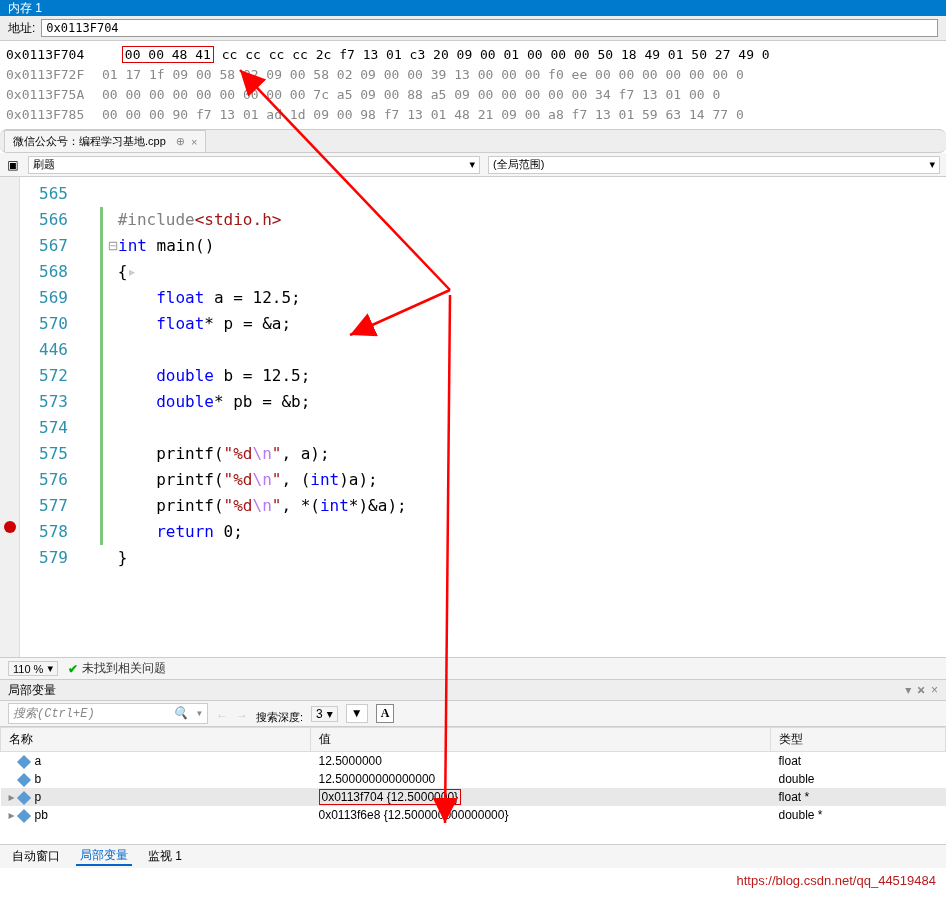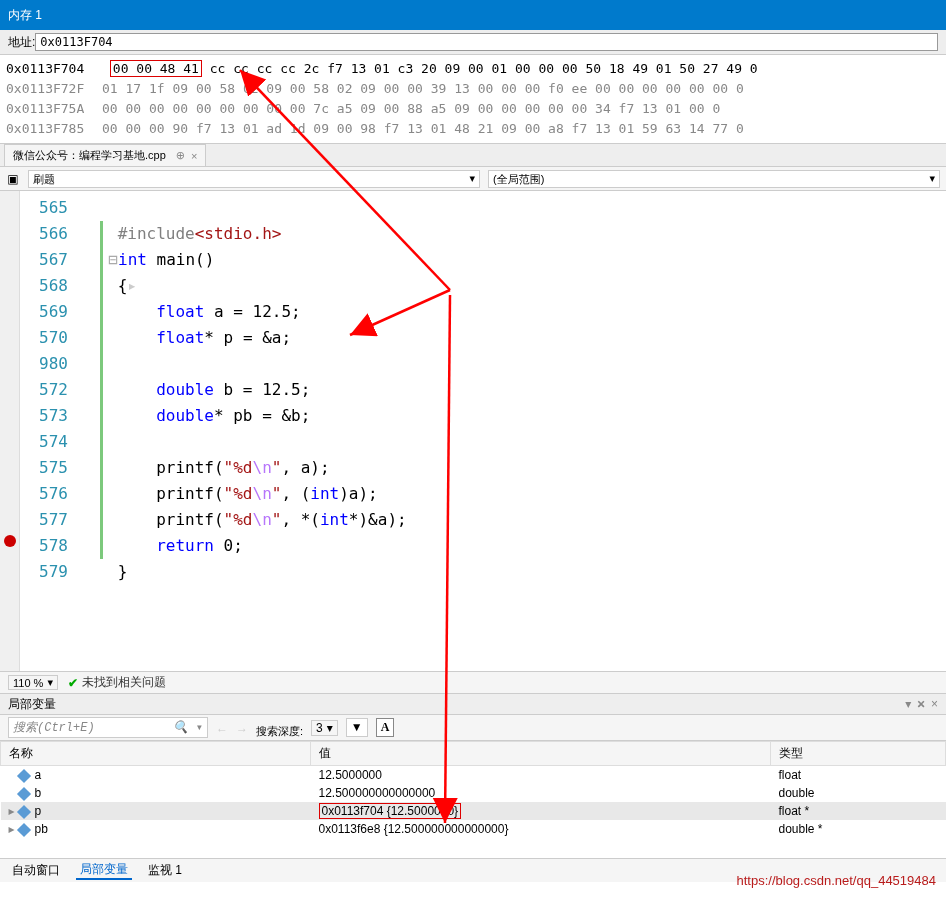--- a/index.html
+++ b/index.html
@@ -1,36 +1,36 @@
 <!DOCTYPE html>
 <html><head>
 <meta charset="utf-8">
 <style>
 * { box-sizing: border-box; margin: 0; padding: 0; }
 body { font-family: "Microsoft YaHei", "Segoe UI", sans-serif; font-size: 12px; background: #fff; width: 946px; height: 914px; overflow: hidden; position: relative; }
 
-.title-bar { background: #007acc; color: #fff; padding: 4px 8px; font-size: 12px; display: flex; align-items: center; height: 30px; }
-.addr-bar { background: #eee; border-bottom: 1px solid #ccc; padding: 3px 8px; display: flex; align-items: center; }
+.title-bar { background: #007acc; color: #fff; padding: 4px 8px; font-size: 12px; display: flex; align-items: center; height: 16px; }
+.addr-bar { background: #eee; border-bottom: 1px solid #ccc; padding: 3px 8px; display: flex; align-items: center; gap: 6px; }
 .addr-bar input { flex: 1; border: 1px solid #999; padding: 1px 4px; font-family: Consolas, monospace; font-size: 12px; background: #fff; }
 
 .memory-view { font-family: Consolas, monospace; font-size: 13px; padding: 4px 6px; background: #fff; line-height: 20px; white-space: nowrap; overflow: hidden; }
 .memory-view .addr { color: #888; display: inline-block; width: 96px; }
 .memory-view .row1 .addr { color: #000; }
 .hex-bytes { color: #888; letter-spacing: 0px; }
-.row1 .hex-bytes { color: #000; }
+.row1 .hex-bytes { color: #000; margin-left: 12px; }
 .hex-highlight { border: 1px solid #d00; padding: 0 2px; }
 
-.tab-row { background: #eee; border-top: 1px solid #ccc; border-bottom: 1px solid #ccc; padding: 0; display: flex; align-items: center; height: 24px; }
+.tab-row { background: #eee; border-top: 1px solid #ccc; border-bottom: 1px solid #ccc; padding: 0; display: flex; align-items: center; height: 24px; border-radius: 7px; }
 .file-tab { background: #f5f5f5; border: 1px solid #ccc; border-bottom: none; padding: 2px 8px; font-size: 11px; display: flex; align-items: center; gap: 6px; height: 22px; margin-left: 4px; }
 .file-tab .close { cursor: pointer; color: #888; }
 .pin-icon { margin-left: 4px; color: #888; }
 
 .nav-bar { background: #f5f5f5; border-bottom: 1px solid #ccc; padding: 2px 6px; display: flex; align-items: center; gap: 8px; height: 24px; }
 .nav-bar select, .nav-bar .combo { border: 1px solid #ccc; padding: 1px 4px; font-size: 11px; background: #fff; }
-.combo { flex: 1; display: flex; justify-content: space-between; padding: 1px 6px; height: 18px; }
+.combo { flex: 1; display: flex; align-items: center; justify-content: space-between; padding: 1px 6px; height: 18px; }
 .combo-icon { width: 14px; height: 14px; display: inline-flex; align-items: center; justify-content: center; }
 
 .code-area { display: flex; background: #fff; height: 480px; overflow: hidden; position: relative; }
 .gutter { width: 20px; background: #f0f0f0; border-right: 1px solid #ddd; position: relative; }
 .breakpoint { position: absolute; left: 4px; width: 12px; height: 12px; background: #c00; border-radius: 50%; }
 .line-numbers { width: 60px; text-align: right; padding-right: 12px; color: #2b91af; font-family: Consolas, monospace; font-size: 16px; line-height: 26px; padding-top: 4px; }
 .code-content { flex: 1; font-family: Consolas, monospace; font-size: 16px; line-height: 26px; padding-top: 4px; position: relative; margin-left: 20px; }
 .code-content .guide { border-left: 3px solid #7cc97c; position: absolute; left: 0; top: 30px; height: 338px; }
 .code-line { white-space: pre; padding-left: 8px; }
 .kw { color: #0000ff; }
@@ -115,21 +115,21 @@
   <div class="gutter">
     <div class="breakpoint" style="top:344px"></div>
   </div>
   <div class="line-numbers">
     <div>565</div>
       <div>566</div>
       <div>567</div>
       <div>568</div>
       <div>569</div>
       <div>570</div>
-      <div>980</div>
+      <div>446</div>
       <div>572</div>
       <div>573</div>
       <div>574</div>
       <div>575</div>
       <div>576</div>
       <div>577</div>
       <div>578</div>
       <div>579</div>
   </div>
   <div class="code-content">

